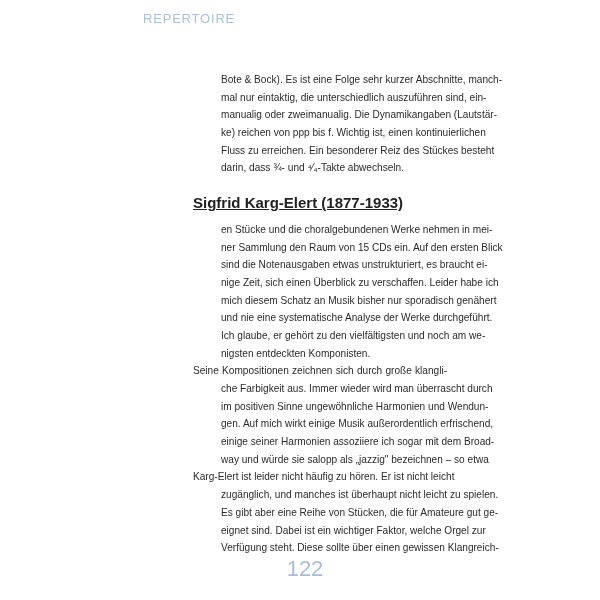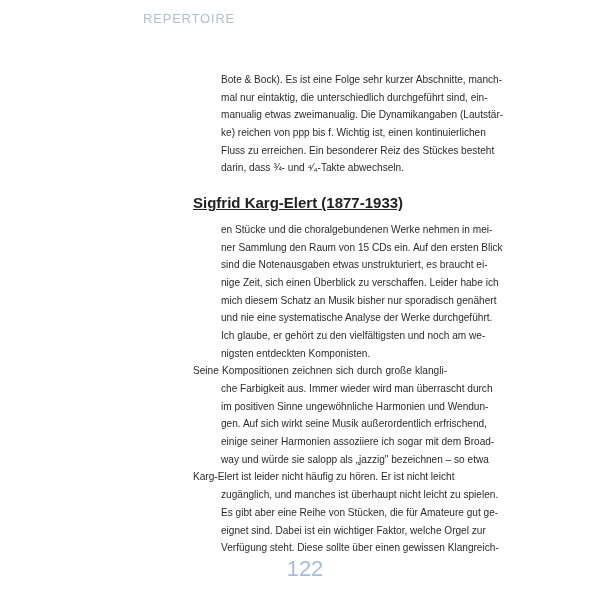--- a/index.html
+++ b/index.html
@@ -13,22 +13,22 @@
     .page-number { position: absolute; left: 0; width: 610px; text-align: center; top: 556px; font-size: 22px; color: #a9bdd6; font-family: "Liberation Sans", sans-serif; }
   </style>
 </head>
 <body>
 
 <div class="running-head">REPERTOIRE</div>
 
 <div class="body-text">
   <div>
     <span class="line">Bote &amp; Bock). Es ist eine Folge sehr kurzer Abschnitte, manch-</span>
-    <span class="line">mal nur eintaktig, die unterschiedlich durchgeführt sind, ein-</span>
-    <span class="line">manualig etwas zweimanualig. Die Dynamikangaben (Lautstär-</span>
+    <span class="line">mal nur eintaktig, die unterschiedlich auszuführen sind, ein-</span>
+    <span class="line">manualig oder zweimanualig. Die Dynamikangaben (Lautstär-</span>
     <span class="line">ke) reichen von ppp bis f. Wichtig ist, einen kontinuierlichen</span>
     <span class="line">Fluss zu erreichen. Ein besonderer Reiz des Stückes besteht</span>
     <span class="line last">darin, dass ¾- und ⁴⁄₄-Takte abwechseln.</span>
   </div>
 
   <span class="heading">Sigfrid Karg-Elert (1877-1933)</span>
 
   <div>
     <span class="line">en Stücke und die choralgebundenen Werke nehmen in mei-</span>
     <span class="line">ner Sammlung den Raum von 15 CDs ein. Auf den ersten Blick</span>
@@ -37,21 +37,21 @@
     <span class="line">mich diesem Schatz an Musik bisher nur sporadisch genähert</span>
     <span class="line">und nie eine systematische Analyse der Werke durchgeführt.</span>
     <span class="line">Ich glaube, er gehört zu den vielfältigsten und noch am we-</span>
     <span class="line last">nigsten entdeckten Komponisten.</span>
   </div>
 
   <div>
     <span class="line indent">Seine Kompositionen zeichnen sich durch große klangli-</span>
     <span class="line">che Farbigkeit aus. Immer wieder wird man überrascht durch</span>
     <span class="line">im positiven Sinne ungewöhnliche Harmonien und Wendun-</span>
-    <span class="line">gen. Auf sich wirkt seine Musik außerordentlich erfrischend,</span>
+    <span class="line">gen. Auf mich wirkt einige Musik außerordentlich erfrischend,</span>
     <span class="line">einige seiner Harmonien assoziiere ich sogar mit dem Broad-</span>
     <span class="line">way und würde sie salopp als „jazzig" bezeichnen – so etwa</span>
   </div>
 
   <div>
     <span class="line indent">Karg-Elert ist leider nicht häufig zu hören. Er ist nicht leicht</span>
     <span class="line">zugänglich, und manches ist überhaupt nicht leicht zu spielen.</span>
     <span class="line">Es gibt aber eine Reihe von Stücken, die für Amateure gut ge-</span>
     <span class="line">eignet sind. Dabei ist ein wichtiger Faktor, welche Orgel zur</span>
     <span class="line">Verfügung steht. Diese sollte über einen gewissen Klangreich-</span>

